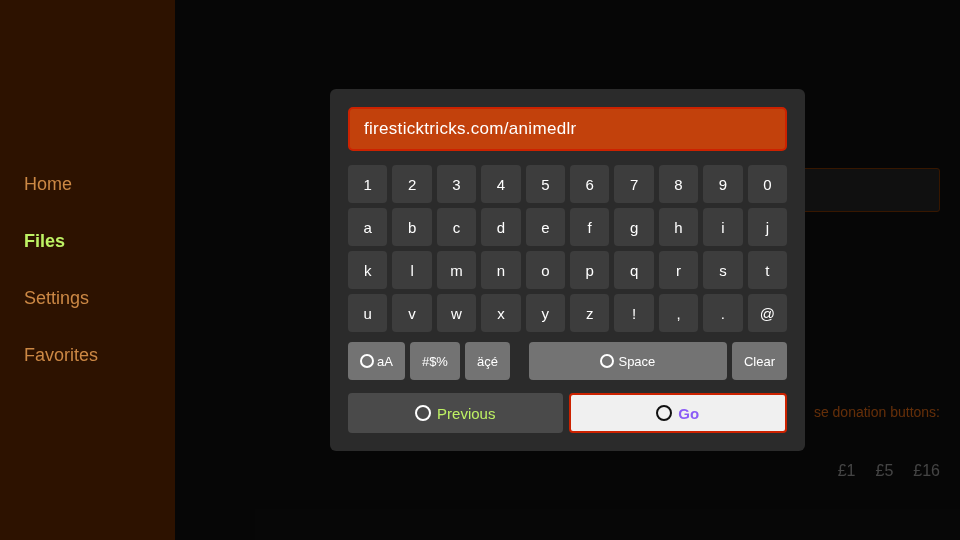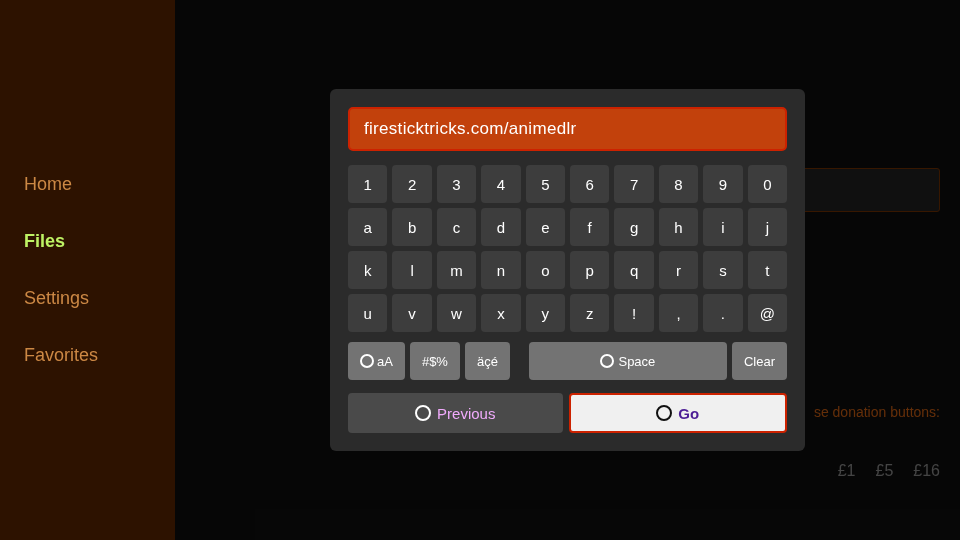--- a/index.html
+++ b/index.html
@@ -196,26 +196,26 @@
       font-size: 15px;
       cursor: pointer;
       display: flex;
       align-items: center;
       justify-content: center;
       gap: 6px;
     }
 
     .nav-btn-prev {
       background: #4a4a4a;
-      color: #f0abfc;
+      color: #bef264;
     }
 
     .nav-btn-go {
       background: #f0f0f0;
-      color: #4c1d95;
+      color: #8b5cf6;
       border: 2px solid #cc2200;
       font-weight: bold;
     }
 
     .circle-icon {
       display: inline-block;
       width: 16px;
       height: 16px;
       border: 2px solid currentColor;
       border-radius: 50%;

